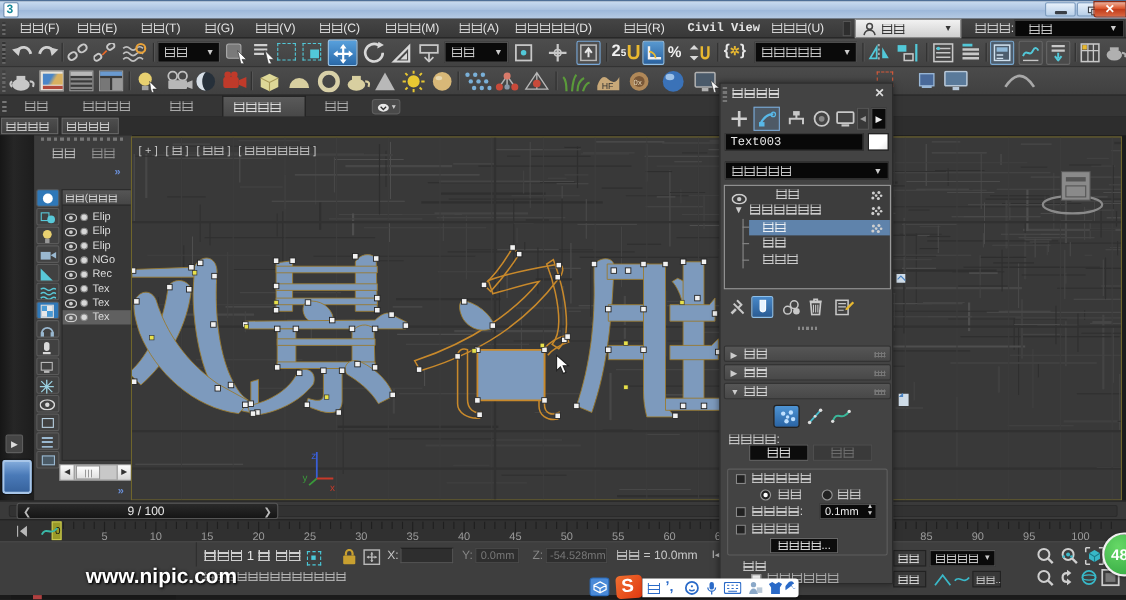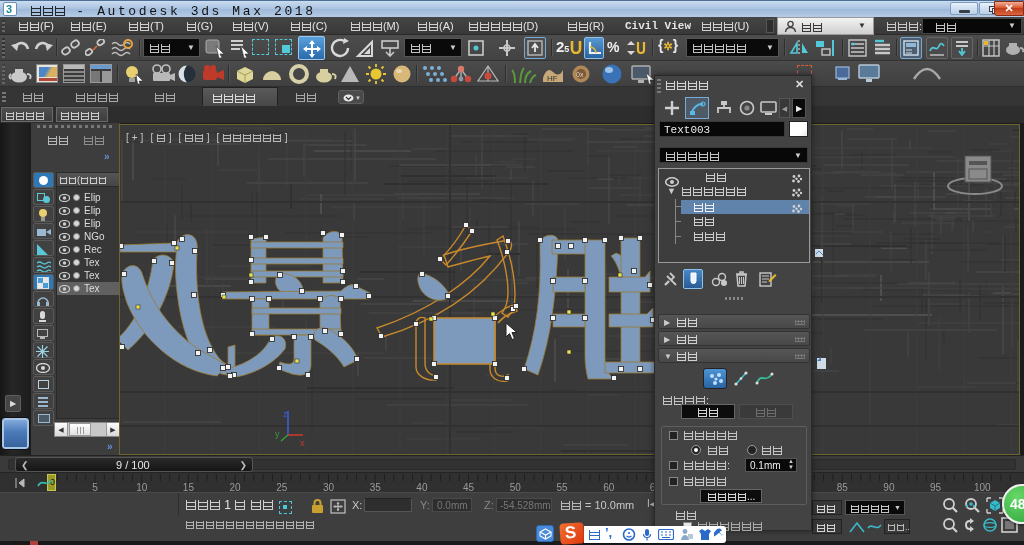--- a/index.html
+++ b/index.html
@@ -15,21 +15,20 @@
 .sep{position:absolute;top:4px;bottom:4px;width:1px;background:#2e2e2e;box-shadow:1px 0 0 #555;}
 .ib{position:absolute;border-radius:2px;}
 .txt{position:absolute;white-space:nowrap;}
 </style></head>
 <body>
 
 <div class="ab" id="titlebar" style="left:0;top:0;width:1024px;height:17px;background:linear-gradient(#c9dcf0 0%,#aac2e0 50%,#9db8da 51%,#b6cbe4 100%);border-top:1px solid #4e6f96;">
   <div class="ab" style="left:3px;top:1px;width:14px;height:14px;background:#fff;border:1px solid #6a8cb0;border-radius:2px;">
     <div class="txt" style="left:2px;top:0px;font-size:11px;font-weight:bold;color:#1a8a9a;">3</div>
   </div>
-  <div class="txt" style="left:30px;top:2px;font-size:13px;color:#111;"><span style="font-size:12px;"><span class="z"></span><span class="z"></span><span class="z"></span></span><span style="font-family:'Liberation Mono',monospace;font-size:13px;letter-spacing:2.6px;"> - Autodesk 3ds Max 2018</span></div>
 
   <div class="ab" style="right:46px;top:1px;width:28px;height:13px;background:linear-gradient(#e8f1fa,#b8cfe8);border:1px solid #7d9cbe;border-radius:2px;">
     <div class="ab" style="left:8px;top:7px;width:11px;height:3px;background:#3a3f46;border-radius:1px;"></div>
   </div>
   <div class="ab" style="right:17px;top:1px;width:28px;height:13px;background:linear-gradient(#e8f1fa,#b8cfe8);border:1px solid #7d9cbe;border-radius:2px;">
     <div class="ab" style="left:9px;top:3px;width:7px;height:6px;border:1px solid #3a3f46;background:#e8eef6;"></div>
     <div class="ab" style="left:12px;top:5px;width:7px;height:6px;border:1px solid #3a3f46;background:#e8eef6;"></div>
   </div>
   <div class="ab" style="right:0px;top:0px;width:30px;height:15px;background:linear-gradient(#f0b09a 0%,#d9542b 45%,#c03d1c 50%,#d96742 100%);border:1px solid #8e2a10;border-radius:0 0 0 3px;color:#fff;font-weight:bold;font-size:11px;text-align:center;">✕</div>
 </div>
@@ -1521,20 +1520,21 @@
       <div class="txt" style="left:6px;top:1px;font-size:10px;color:#f0f0f0;"><span class="z"></span><span class="z"></span><span class="z"></span><span class="z"></span>...</div>
     </div>
     <div class="txt" style="left:20px;top:433px;font-size:11px;color:#d8d8d8;"><span class="z"></span><span class="z"></span></div>
     <div class="ab" style="left:28px;top:446px;width:9px;height:9px;background:#e8e8e8;border:1px solid #888;"></div>
     <div class="txt" style="left:42px;top:444px;font-size:11px;color:#b8b8b8;"><span class="z"></span><span class="z"></span><span class="z"></span><span class="z"></span><span class="z"></span><span class="z"></span></div>
   </div>
 
 <div class="ab" id="overlays" style="left:0;top:0;width:1024px;height:545px;pointer-events:none;">
     <div class="ab" style="left:10px;top:541px;width:150px;height:4px;background:#181818;"></div>
     <div class="ab" style="left:30px;top:541px;width:8px;height:4px;background:#b04040;"></div>
+    <div class="txt" style="left:78px;top:514px;font-size:19px;font-weight:bold;color:#fff;text-shadow:1px 1px 2px #000,0 0 3px rgba(0,0,0,.8);font-family:'Liberation Sans',sans-serif;">www.nipic.com</div>
     <div class="ab" style="left:536px;top:525px;width:18px;height:17px;background:#4a8ad8;border:1px solid #2a6ab8;border-radius:3px;">
       <svg class="ab" style="left:2px;top:2px" width="13" height="12" viewBox="0 0 13 12">
         <path d="M6.5 1 L12 4 V8 L6.5 11 L1 8 V4 Z M1 4 L6.5 7 L12 4 M6.5 7 V11" fill="none" stroke="#fff" stroke-width="1.1"></path>
       </svg>
     </div>
     <div class="ab" style="left:560px;top:523px;width:24px;height:21px;background:linear-gradient(135deg,#f07030,#e03810);border-radius:4px;transform:rotate(-4deg);">
       <div class="txt" style="left:5px;top:0px;font-size:17px;font-weight:bold;color:#fff;">S</div>
     </div>
     <div class="ab" style="left:584px;top:526px;width:142px;height:17px;background:#fff;border-radius:0 3px 3px 0;box-shadow:0 1px 2px rgba(0,0,0,.4);">
       <div class="txt" style="left:4px;top:1px;font-size:13px;font-weight:bold;color:#2a6ac8;"><span class="z" style="opacity:1"></span></div>

